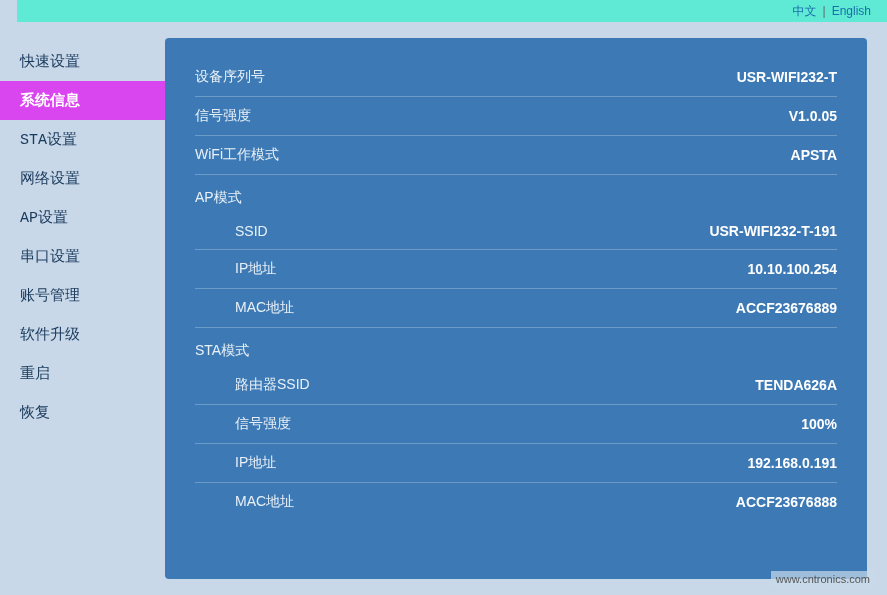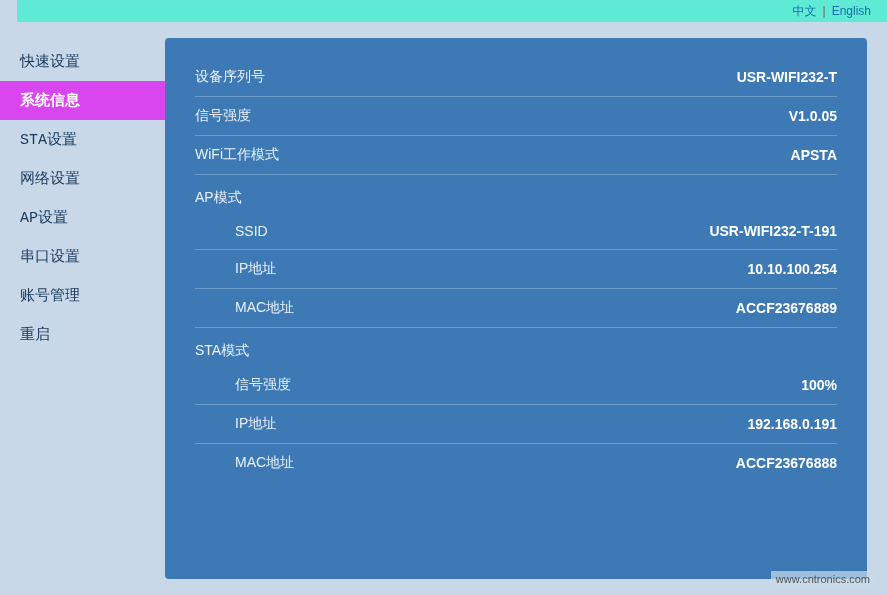--- a/index.html
+++ b/index.html
@@ -149,21 +149,23 @@
 <div class="main-layout">
 
   <div class="sidebar">
     <div class="sidebar-item">快速设置</div>
     <div class="sidebar-item active">系统信息</div>
     <div class="sidebar-item">STA设置</div>
     <div class="sidebar-item">网络设置</div>
     <div class="sidebar-item">AP设置</div>
     <div class="sidebar-item">串口设置</div>
     <div class="sidebar-item">账号管理</div>
+    <div class="sidebar-item">软件升级</div>
     <div class="sidebar-item">重启</div>
+    <div class="sidebar-item">恢复</div>
   </div>
 
   <div class="content-area">
 
     <div class="info-row">
       <span class="info-label">设备序列号</span>
       <span class="info-value">USR-WIFI232-T</span>
     </div>
     <div class="info-row">
       <span class="info-label">信号强度</span>
@@ -183,20 +185,24 @@
       <span class="info-label">IP地址</span>
       <span class="info-value">10.10.100.254</span>
     </div>
     <div class="indented-row">
       <span class="info-label">MAC地址</span>
       <span class="info-value">ACCF23676889</span>
     </div>
 
     <div class="section-header">STA模式</div>
     <div class="indented-row">
+      <span class="info-label">路由器SSID</span>
+      <span class="info-value">TENDA626A</span>
+    </div>
+    <div class="indented-row">
       <span class="info-label">信号强度</span>
       <span class="info-value">100%</span>
     </div>
     <div class="indented-row">
       <span class="info-label">IP地址</span>
       <span class="info-value">192.168.0.191</span>
     </div>
     <div class="indented-row">
       <span class="info-label">MAC地址</span>
       <span class="info-value">ACCF23676888</span>

